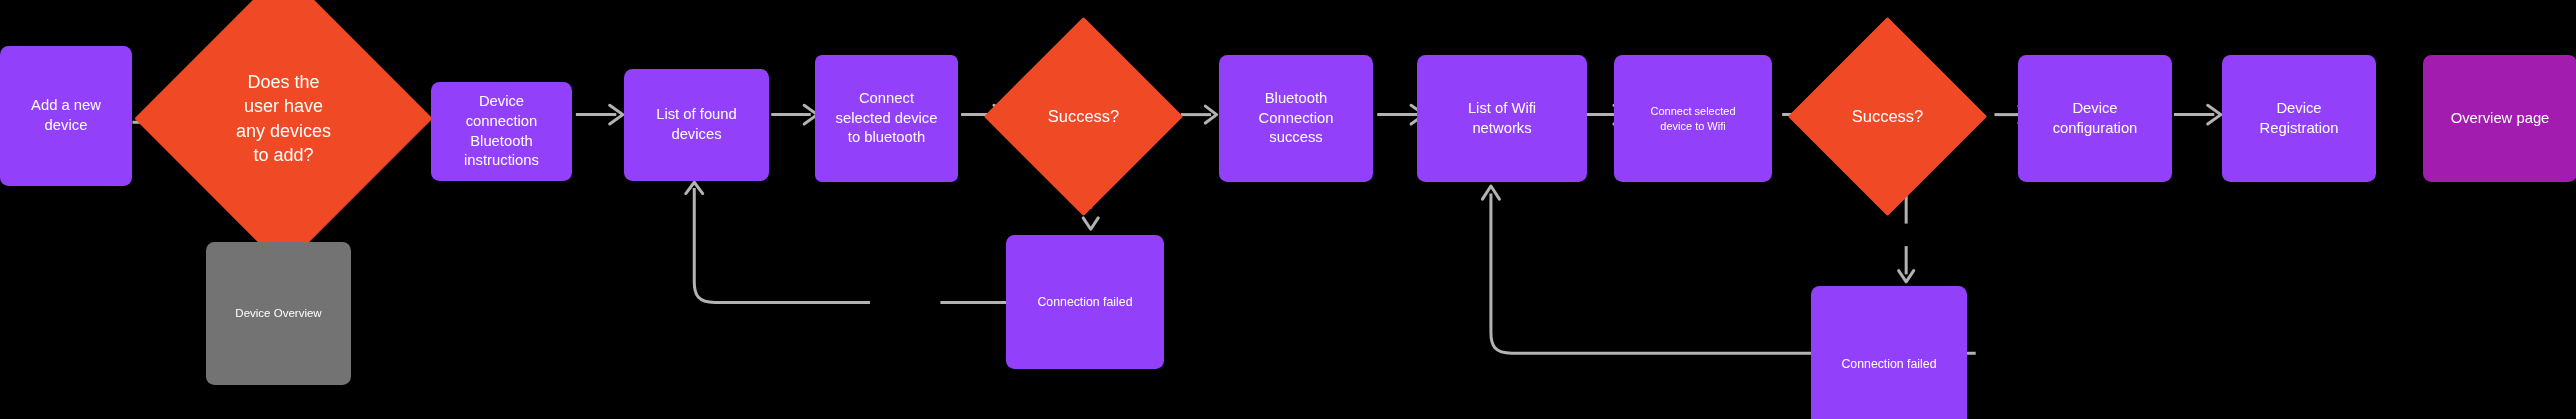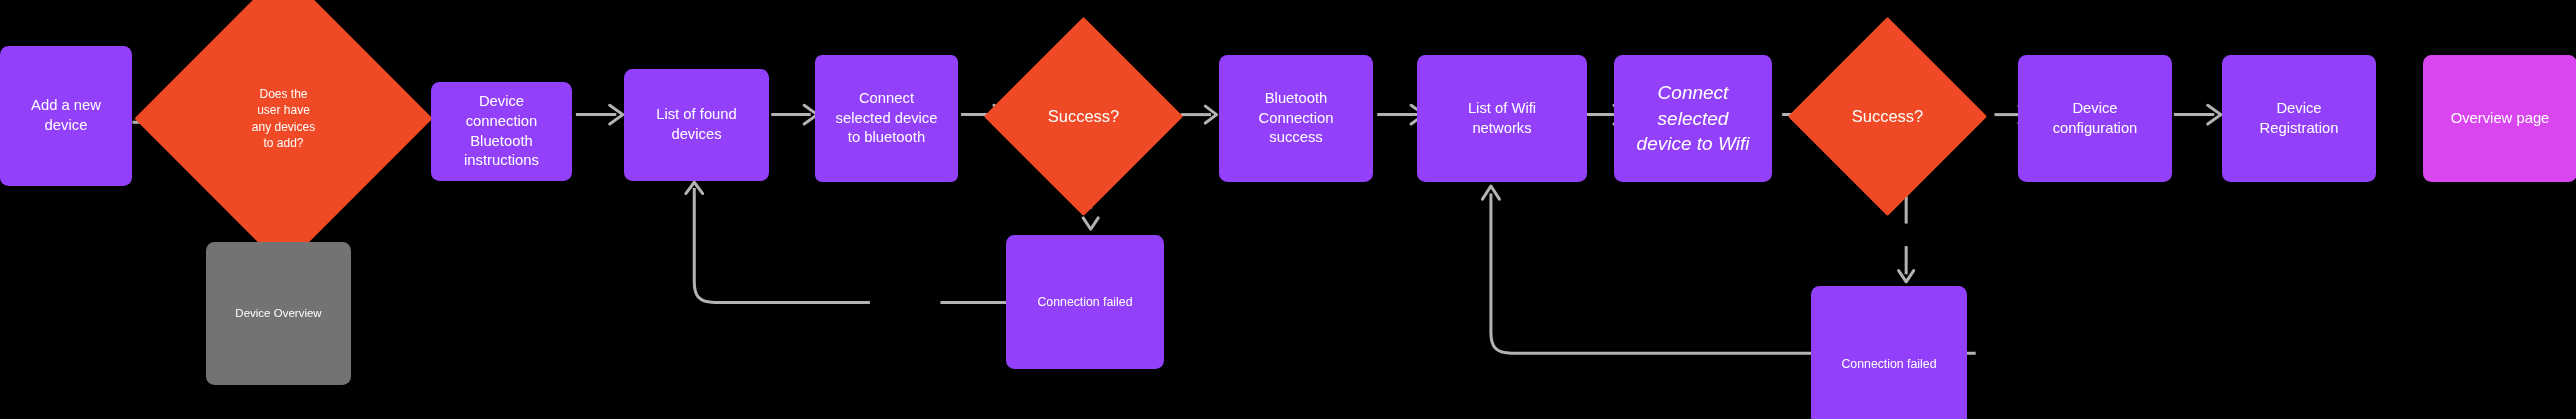--- a/index.html
+++ b/index.html
@@ -164,21 +164,21 @@
       <path class="edge-path" d="M 2435 122 L 2478 122"></path>
       <path class="edge-head" d="M 2471 112 L 2485 122 L 2471 132"></path>
     </g>
   </svg>
 
   <div class="node rect purple" style="left: 0px; top: 46px; width: 132px; height: 140px; font-size: 14.8px; background: rgb(147, 64, 251);">
     <span>Add a new
 device</span>
   </div>
 
-  <div class="node diamond" style="left: 178px; top: 13px; width: 211px; height: 211px; font-size: 12px;">
+  <div class="node diamond" style="left: 178px; top: 13px; width: 211px; height: 211px; font-size: 18px;">
     <div class="diamond-shape" style="background: rgb(239, 74, 37);"></div>
     <span class="diamond-label">Does the
 user have
 any devices
 to add?</span>
   </div>
 
   <div class="node rect blue" style="left: 206px; top: 242px; width: 145px; height: 143px; font-size: 11.5px; background: #737373;">
     <span>Device Overview</span>
   </div>
@@ -214,21 +214,21 @@
     <span>Bluetooth
 Connection
 success</span>
   </div>
 
   <div class="node rect purple" style="left: 1417px; top: 55px; width: 170px; height: 127px; font-size: 14.8px; background: rgb(147, 64, 251);">
     <span>List of Wifi
 networks</span>
   </div>
 
-  <div class="node rect purple" style="left: 1614px; top: 55px; width: 158px; height: 127px; font-size: 19px; background: rgb(147, 64, 251); font-style: italic;">
+  <div class="node rect purple" style="left: 1614px; top: 55px; width: 158px; height: 127px; font-size: 11px; background: rgb(147, 64, 251);">
     <span>Connect selected
 device to Wifi</span>
   </div>
 
   <div class="node diamond" style="left: 1817px; top: 46px; width: 141px; height: 141px; font-size: 16.5px;">
     <div class="diamond-shape" style="background: rgb(239, 74, 37);"></div>
     <span class="diamond-label">Success?</span>
   </div>
 
   <div class="node rect purple" style="left: 1811px; top: 286px; width: 156px; height: 156px; font-size: 12.3px; background: rgb(147, 64, 251);">
@@ -238,18 +238,18 @@
   <div class="node rect purple" style="left: 2018px; top: 55px; width: 154px; height: 127px; font-size: 14.8px; background: rgb(147, 64, 251);">
     <span>Device
 configuration</span>
   </div>
 
   <div class="node rect purple" style="left: 2222px; top: 55px; width: 154px; height: 127px; font-size: 14.8px; background: rgb(147, 64, 251);">
     <span>Device
 Registration</span>
   </div>
 
-  <div class="node rect blue" style="left: 2423px; top: 55px; width: 154px; height: 127px; font-size: 14.8px; background: #d946ef;">
+  <div class="node rect blue" style="left: 2423px; top: 55px; width: 154px; height: 127px; font-size: 14.8px; background: #a21caf;">
     <span>Overview page</span>
   </div>
 
 </div>
 
 
 </body></html>

